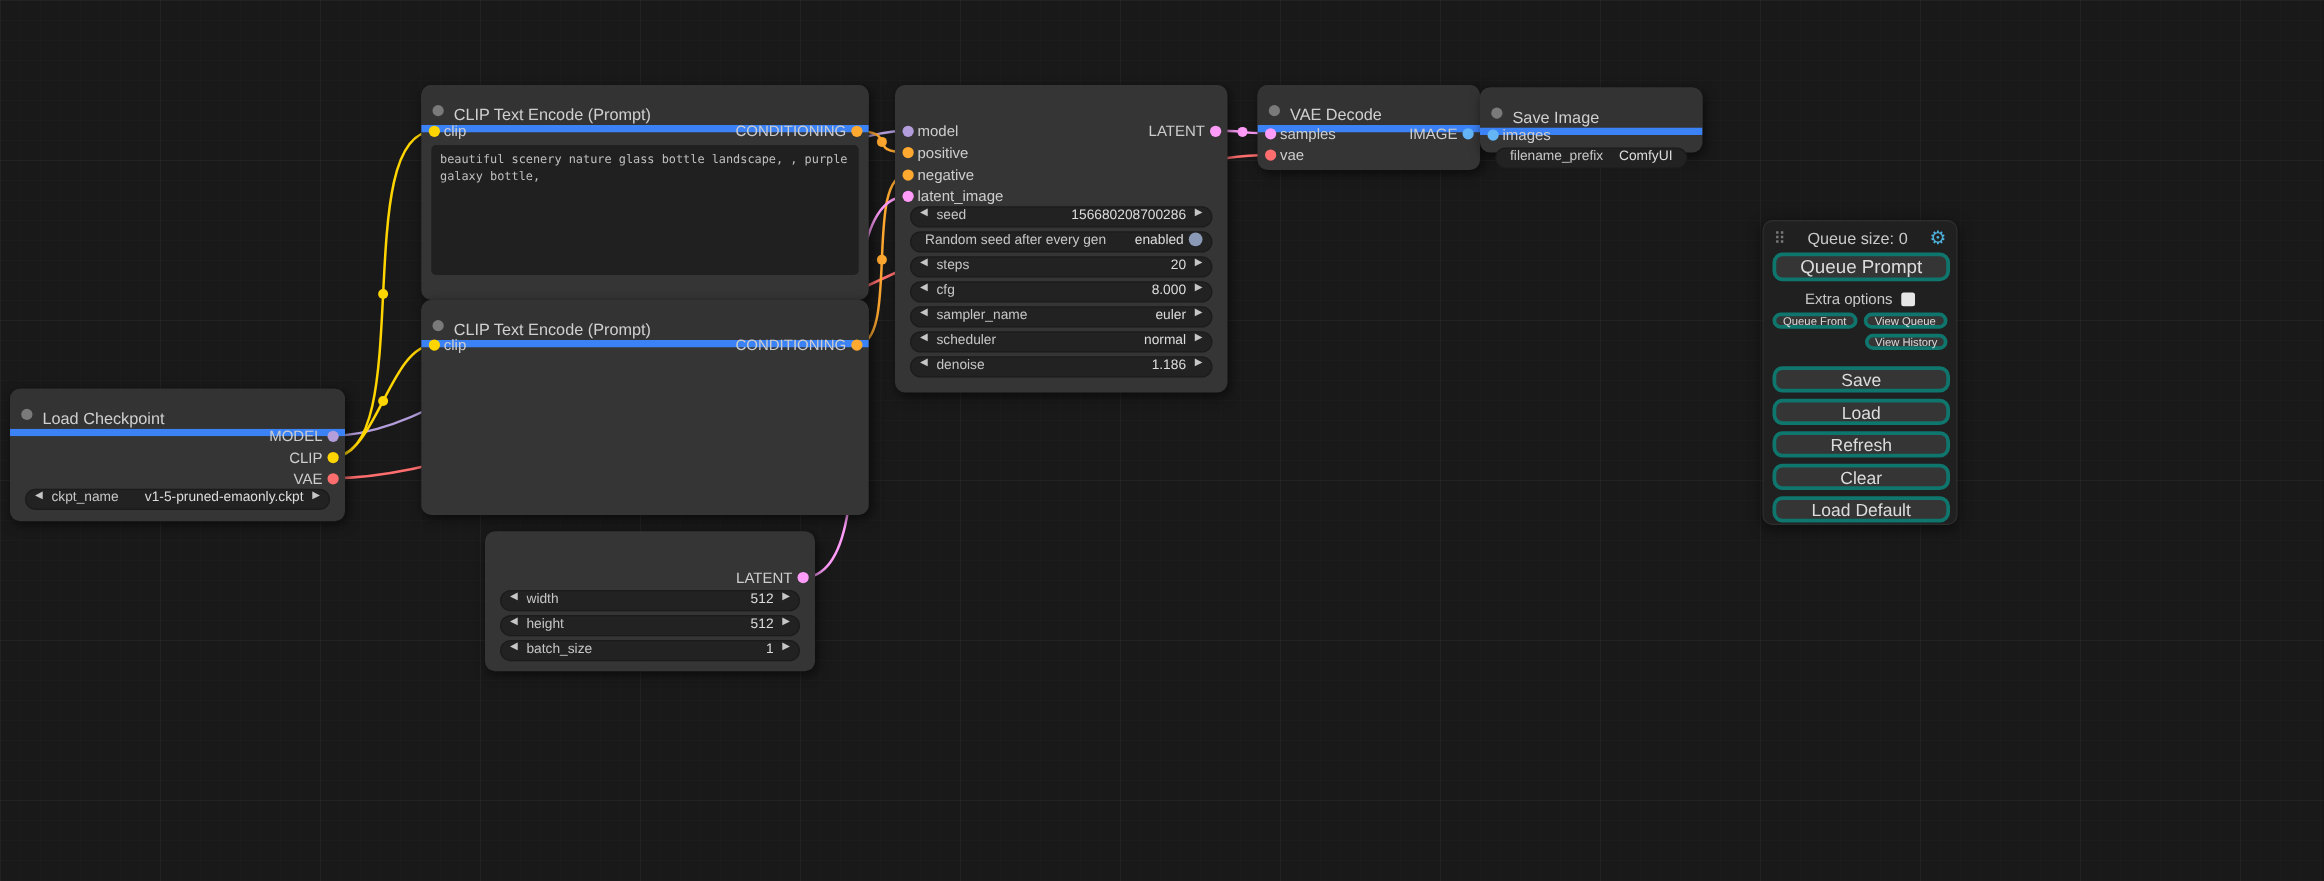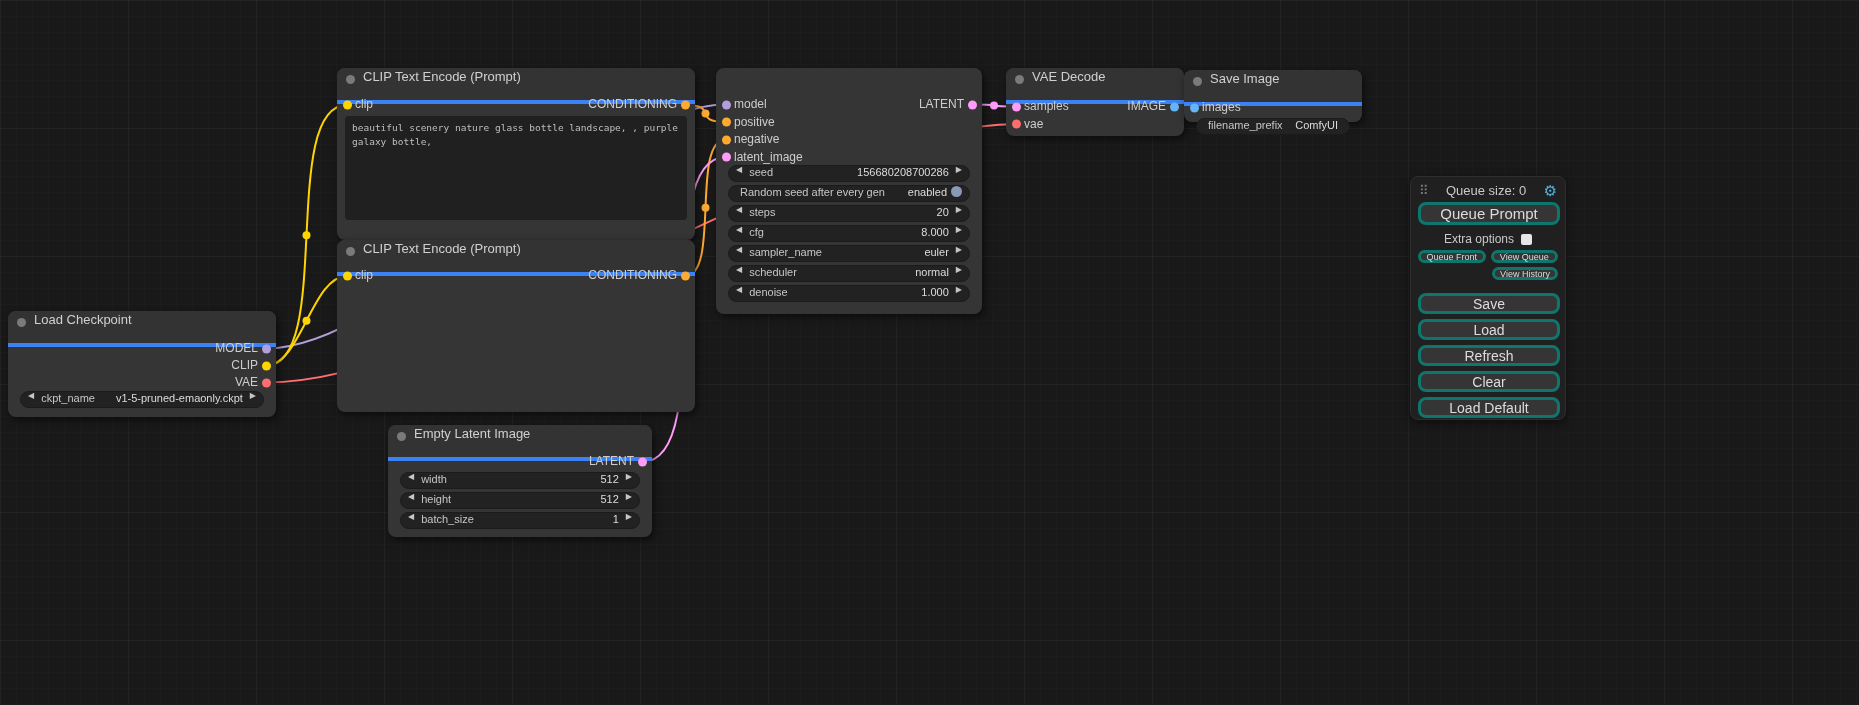--- a/index.html
+++ b/index.html
@@ -13,25 +13,25 @@
       linear-gradient(rgba(255,255,255,.012) 1px, transparent 1px) 0 0/16px 16px,
       linear-gradient(90deg, rgba(255,255,255,.012) 1px, transparent 1px) 0 0/16px 16px,
       #191919;
   }
   #wire-layer{position:absolute;left:0;top:0;z-index:1;pointer-events:none}
 
   
   .node{position:absolute;z-index:2;background:#353535;border-radius:8px;
         box-shadow:2px 3px 9px rgba(0,0,0,.55)}
   .node-title{height:26px;background:#333;border-radius:8px 8px 0 0;display:flex;
-        align-items:flex-end;padding:16px 9px;gap:8px;border-bottom:4px solid #3b82f6;cursor:move}
+        align-items:flex-start;padding:16px 9px;gap:8px;border-bottom:6px solid #3b82f6;cursor:move}
   .collapse-dot{width:9px;height:9px;border-radius:50%;background:#7a7a7a;flex:none}
   .title-text{color:#d0d0d0;font-size:13px;white-space:nowrap}
 
-  .slot{position:absolute;height:15px;display:flex;}
+  .slot{position:absolute;height:15px;display:flex;align-items:center}
   .slot.in{left:0}
   .slot.out{right:0;flex-direction:row-reverse}
   .slot-label{color:#cdcdcd;font-size:12px;white-space:nowrap}
   .slot.in .slot-label{margin-left:18px}
   .slot.out .slot-label{margin-right:18px}
   .slot-dot{position:absolute;top:50%;width:9px;height:9px;border-radius:50%;
         transform:translateY(-50%);cursor:crosshair}
   .slot.in .slot-dot{left:5.5px}
   .slot.out .slot-dot{right:5.5px}
 
@@ -144,24 +144,20 @@
     <span class="slot-dot" style="background: rgb(255, 213, 0);"></span>
     <span class="slot-label">clip</span>
   </div>
   <div class="slot out" style="top:28px">
     <span class="slot-label">CONDITIONING</span>
     <span class="slot-dot" style="background: rgb(255, 169, 49);"></span>
   </div>
 </div>
 
 <div class="node" style="left:388px;top:425px;width:264px;height:112px">
-  <div class="node-title">
-    <span class="collapse-dot"></span>
-    <span class="title-text">Empty Latent Image</span>
-  </div>
   <div class="slot out" style="top:29px">
     <span class="slot-label">LATENT</span>
     <span class="slot-dot" style="background: rgb(255, 156, 249);"></span>
   </div>
   <div class="widget" style="top:47px">
     <span class="warrow">◀</span>
     <span class="wname">width</span>
     <span class="wval">512</span>
     <span class="warrow">▶</span>
   </div>
@@ -231,21 +227,21 @@
   </div>
   <div class="widget" style="top:197px">
     <span class="warrow">◀</span>
     <span class="wname">scheduler</span>
     <span class="wval">normal</span>
     <span class="warrow">▶</span>
   </div>
   <div class="widget" style="top:217px">
     <span class="warrow">◀</span>
     <span class="wname">denoise</span>
-    <span class="wval">1.000</span>
+    <span class="wval">1.186</span>
     <span class="warrow">▶</span>
   </div>
 </div>
 
 <div class="node" style="left:1006px;top:68px;width:178px;height:68px">
   <div class="node-title">
     <span class="collapse-dot"></span>
     <span class="title-text">VAE Decode</span>
   </div>
   <div class="slot in" style="top:31px">

